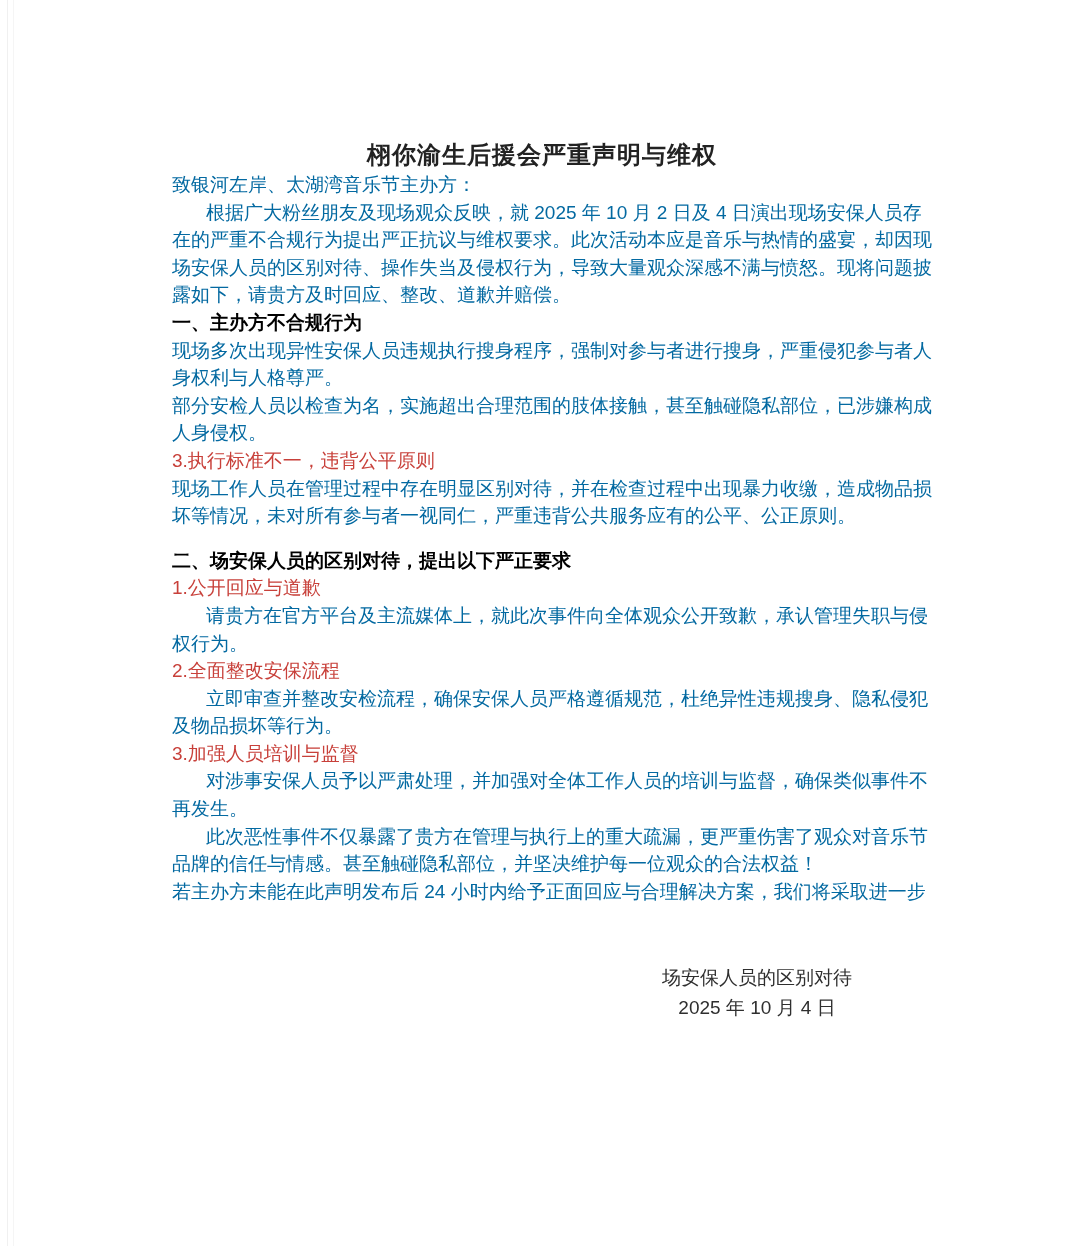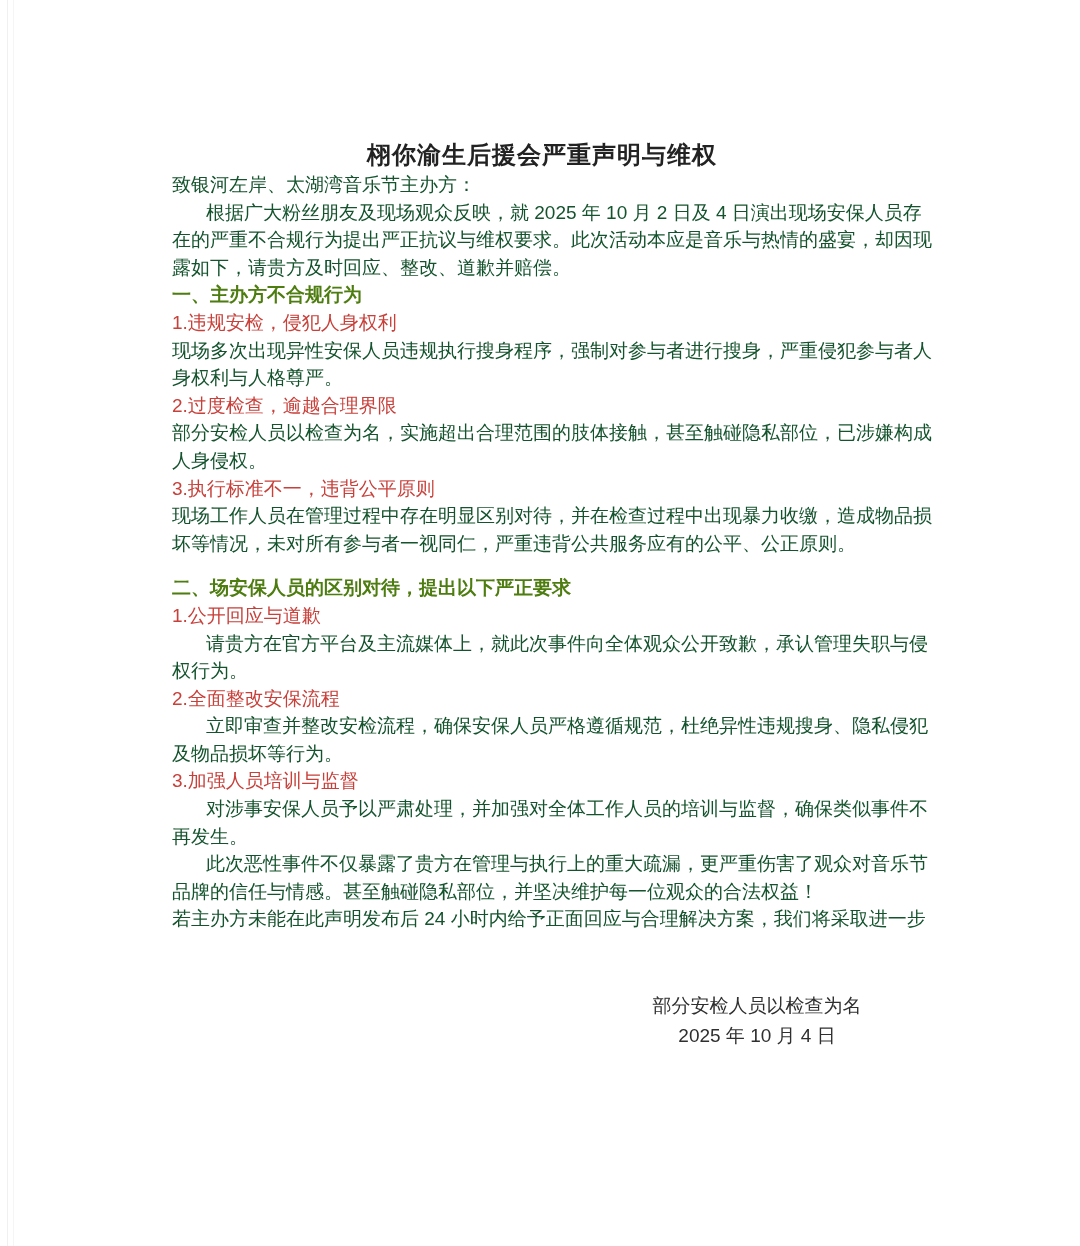--- a/index.html
+++ b/index.html
@@ -28,25 +28,25 @@
     line-height: 30px;
     font-weight: 700;
     color: #222222;
     text-align: center;
     white-space: nowrap;
     letter-spacing: 1px;
   }
   .doc-line {
     font-size: 19px;
     line-height: 27.6px;
-    color: #14532d;
+    color: #0369a1;
     white-space: nowrap;
   }
   .doc-line.indent { padding-left: 34px; text-align: right; }
-  .doc-line.section { font-weight: 700; color: #4d7c0f; }
+  .doc-line.section { font-weight: 700; color: #000000; }
   .doc-line.red { color: #c8403a; }
   .doc-gap { height: 17px; }
   .sig-block {
     margin-top: 58px;
     padding-left: 430px;
     width: 310px;
     text-align: center;
   }
   .sig-line {
     font-size: 19px;
@@ -62,26 +62,25 @@
   <div class="seam" style="left:7px;"></div>
   <div class="seam2" style="left:13px;"></div>
 
   <div class="content">
     <h1 class="title">栩你渝生后援会严重声明与维权</h1>
 
     <div id="doc-lines">
         <div class="doc-line">致银河左岸、太湖湾音乐节主办方：</div>
         <div class="doc-line indent">根据广大粉丝朋友及现场观众反映，就 2025 年 10 月 2 日及 4 日演出现场安保人员存</div>
         <div class="doc-line">在的严重不合规行为提出严正抗议与维权要求。此次活动本应是音乐与热情的盛宴，却因现</div>
+        <div class="doc-line">场安保人员的区别对待、操作失当及侵权行为，导致大量观众深感不满与愤怒。现将问题披</div>
         <div class="doc-line">露如下，请贵方及时回应、整改、道歉并赔偿。</div>
         <div class="doc-line section">一、主办方不合规行为</div>
-        <div class="doc-line red">1.违规安检，侵犯人身权利</div>
         <div class="doc-line">现场多次出现异性安保人员违规执行搜身程序，强制对参与者进行搜身，严重侵犯参与者人</div>
         <div class="doc-line">身权利与人格尊严。</div>
-        <div class="doc-line red">2.过度检查，逾越合理界限</div>
         <div class="doc-line">部分安检人员以检查为名，实施超出合理范围的肢体接触，甚至触碰隐私部位，已涉嫌构成</div>
         <div class="doc-line">人身侵权。</div>
         <div class="doc-line red">3.执行标准不一，违背公平原则</div>
         <div class="doc-line">现场工作人员在管理过程中存在明显区别对待，并在检查过程中出现暴力收缴，造成物品损</div>
         <div class="doc-line">坏等情况，未对所有参与者一视同仁，严重违背公共服务应有的公平、公正原则。</div>
         <div class="doc-gap"></div>
         <div class="doc-line section">二、场安保人员的区别对待，提出以下严正要求</div>
         <div class="doc-line red">1.公开回应与道歉</div>
         <div class="doc-line indent">请贵方在官方平台及主流媒体上，就此次事件向全体观众公开致歉，承认管理失职与侵</div>
         <div class="doc-line">权行为。</div>
@@ -90,17 +89,17 @@
         <div class="doc-line">及物品损坏等行为。</div>
         <div class="doc-line red">3.加强人员培训与监督</div>
         <div class="doc-line indent">对涉事安保人员予以严肃处理，并加强对全体工作人员的培训与监督，确保类似事件不</div>
         <div class="doc-line">再发生。</div>
         <div class="doc-line indent">此次恶性事件不仅暴露了贵方在管理与执行上的重大疏漏，更严重伤害了观众对音乐节</div>
         <div class="doc-line">品牌的信任与情感。甚至触碰隐私部位，并坚决维护每一位观众的合法权益！</div>
         <div class="doc-line">若主办方未能在此声明发布后 24 小时内给予正面回应与合理解决方案，我们将采取进一步</div>
       </div>
 
     <div class="sig-block">
-      <div class="sig-line">部分安检人员以检查为名</div>
+      <div class="sig-line">场安保人员的区别对待</div>
       <div class="sig-line">2025 年 10 月 4 日</div>
     </div>
   </div>
 </div>
 
 </body></html>

